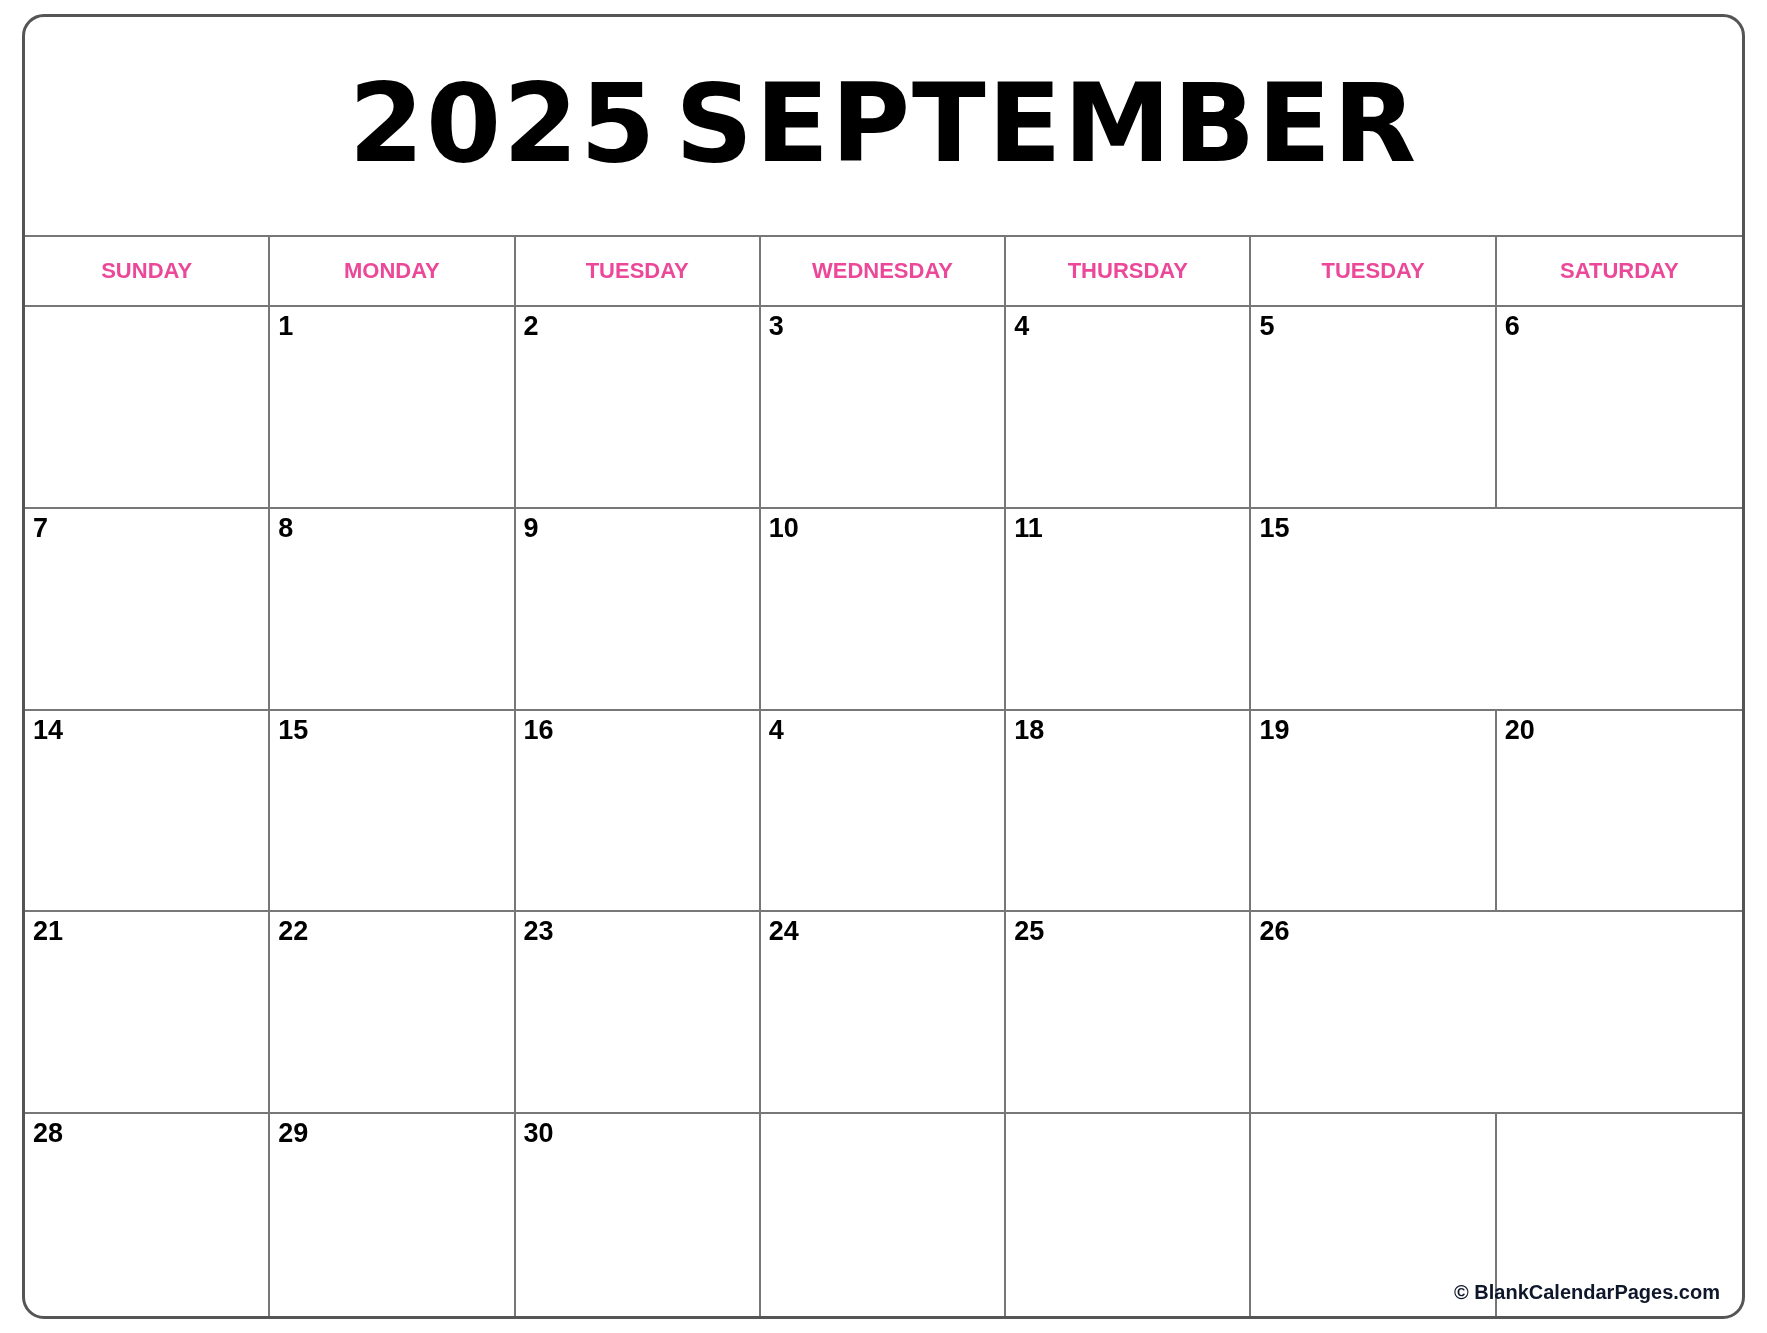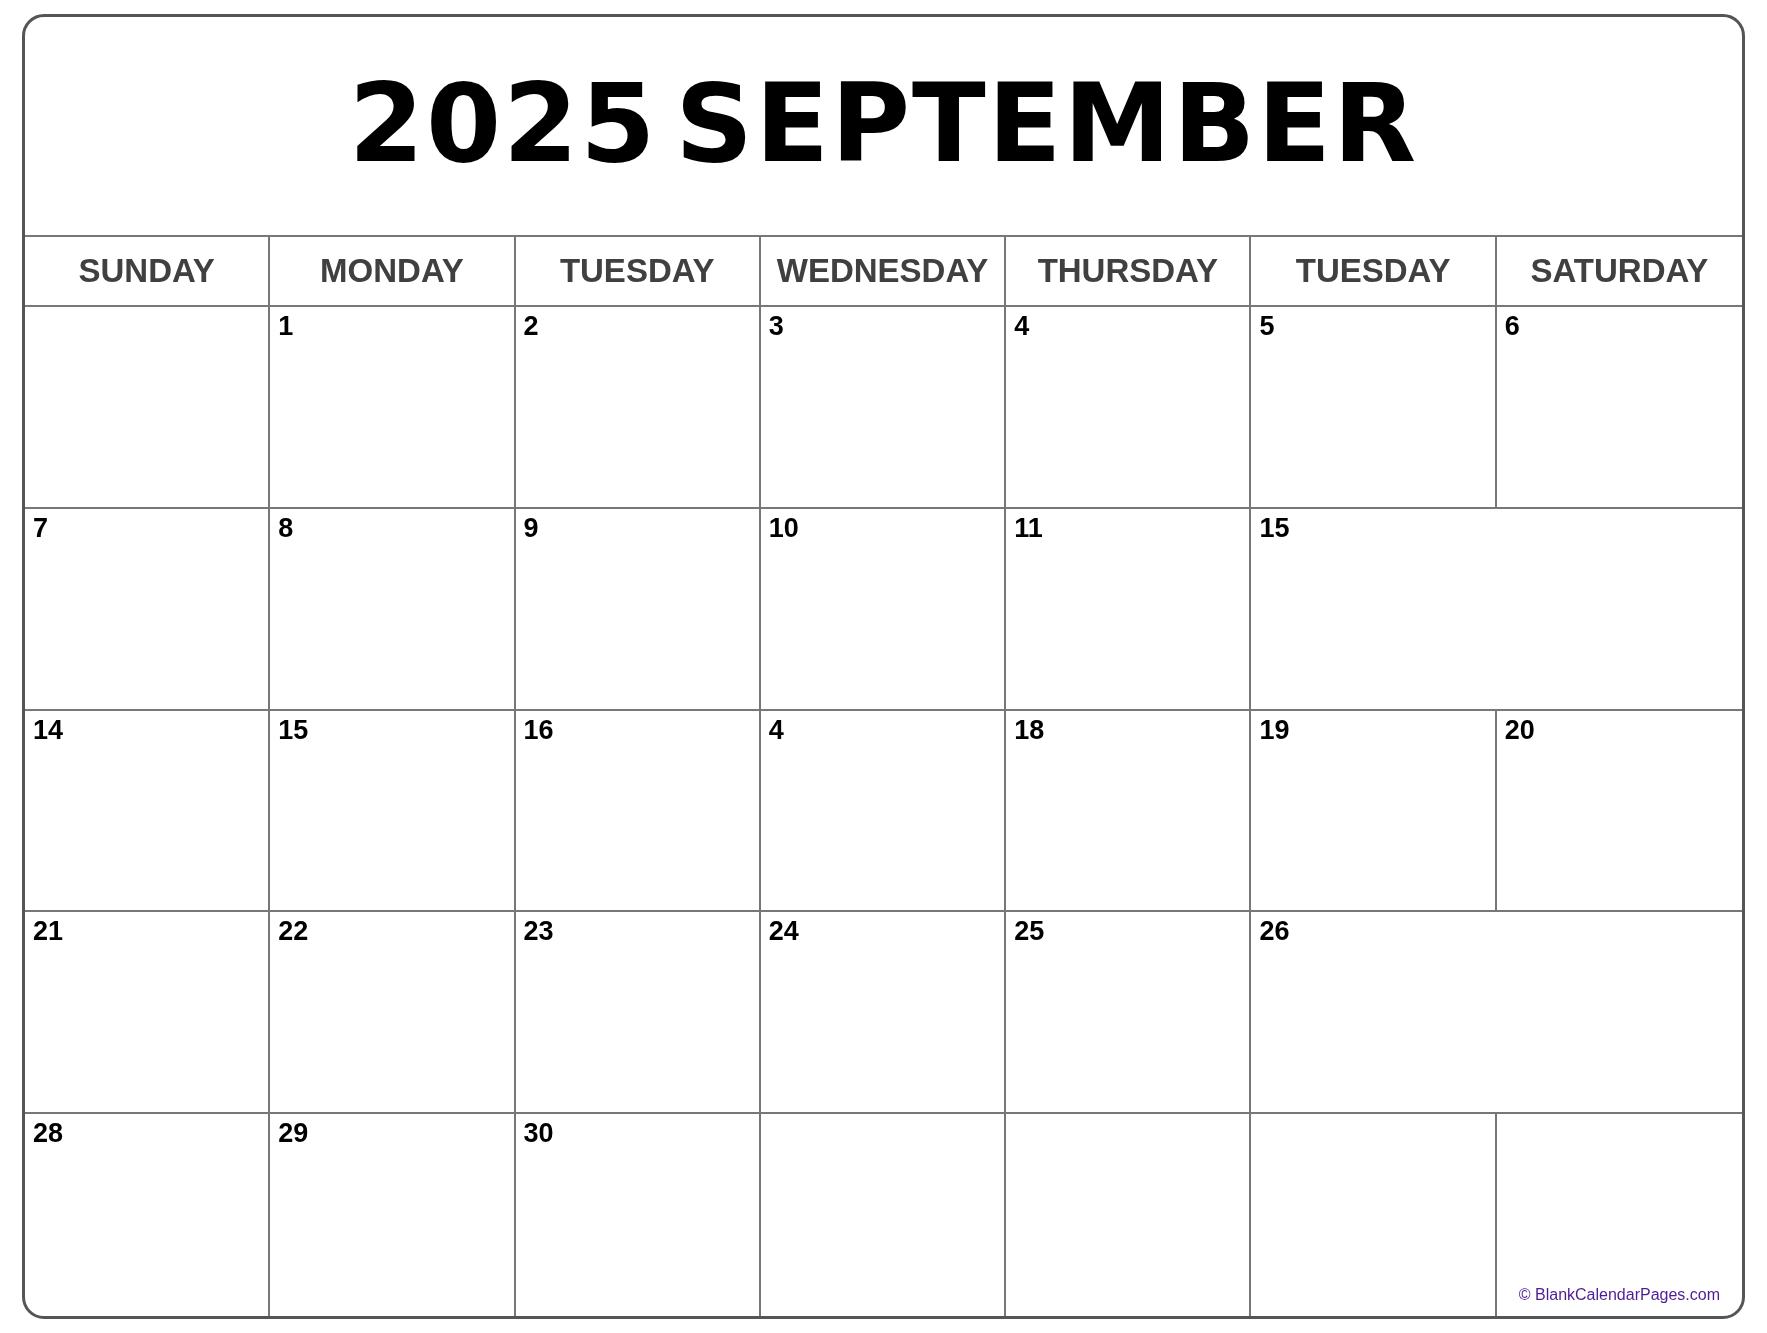--- a/index.html
+++ b/index.html
@@ -63,23 +63,23 @@
     flex: 0 0 auto;
     display: grid;
     grid-template-columns: repeat(7, 1fr);
     height: 68px;
     border-bottom: 2px solid #777777;
   }
   .weekday-cell {
     display: flex;
     align-items: center;
     justify-content: center;
-    font-size: 33px;
+    font-size: 22px;
     font-weight: bold;
-    color: #404040;
+    color: #ec4899;
     border-right: 2px solid #777777;
     box-sizing: border-box;
   }
   .weekday-cell:last-child { border-right: none; }
 
   
   .weeks {
     flex: 1 1 auto;
     display: grid;
     grid-template-rows: repeat(5, 1fr);
@@ -104,23 +104,23 @@
     color: #000000;
     line-height: 1;
   }
   .day-cell.empty .day-number { visibility: hidden; }
 
   
   .credit {
     position: absolute;
     right: 22px;
     bottom: 12px;
-    font-size: 16px;
-    font-weight: normal;
-    color: #4c1d95;
+    font-size: 20px;
+    font-weight: bold;
+    color: #0f172a;
     white-space: nowrap;
   }
 </style>
 </head>
 <body>
 
 <div class="calendar-page">
   <div class="calendar-frame">
 
     <div class="title-bar">

